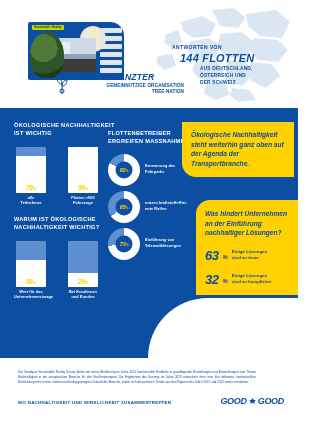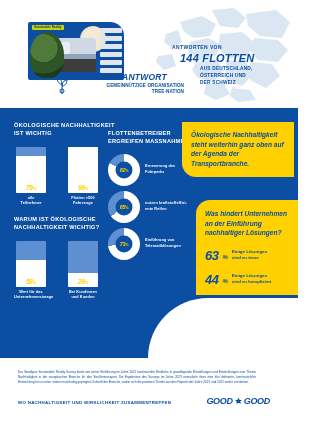--- a/index.html
+++ b/index.html
@@ -162,21 +162,21 @@
   .footer { position:absolute; left:0; top:358px; width:298px; height:63px; background:#fff; }
   .disclaimer {
     position:absolute; left:18px; top:12px; width:238px;
     color:#0b4ea2; font-size:3.1px; line-height:1.55; text-align:justify;
   }
   .tagline {
     position:absolute; left:18px; top:42px; color:#0b4ea2;
     font-size:4.4px; font-weight:bold; letter-spacing:.3px;
   }
   .gy-logo {
-    position:absolute; right:28px; top:38px; color:#0b4ea2;
+    position:absolute; right:14px; top:38px; color:#0b4ea2;
     font-size:9px; font-weight:bold; font-style:italic; letter-spacing:-.3px;
     display:flex; align-items:center;
   }
   .gy-foot { width:9px; height:9px; margin:0 1px; }
 </style>
 </head>
 <body>
 
 <div class="page">
 
@@ -216,21 +216,21 @@
     </div>
 
     <div class="tree-line">
       <svg class="tree-icon" viewBox="0 0 12 20">
         <path d="M6 20 L6 9" stroke="#0b4ea2" stroke-width="1" fill="none"></path>
         <path d="M6 10 C2 10 1 6 1 4 C4 4 6 7 6 10 Z" fill="none" stroke="#0b4ea2" stroke-width="1"></path>
         <path d="M6 12 C10 12 11 8 11 6 C8 6 6 9 6 12 Z" fill="none" stroke="#0b4ea2" stroke-width="1"></path>
         <circle cx="6" cy="17" r="2" fill="none" stroke="#0b4ea2" stroke-width="1"></circle>
       </svg>
       <div class="tree-title">
-        <div>BAUM PRO ANTWORT</div>
+        <div>EIN GEPFLANZTER</div>
       </div>
       <div class="tree-sub">
         <div>GEMEINNÜTZIGE ORGANISATION</div>
         <div>TREE-NATION</div>
       </div>
     </div>
 
     <div class="answers">
       <div class="lbl">ANTWORTEN VON</div>
       <div class="big">144 FLOTTEN</div>
@@ -368,21 +368,21 @@
     <div class="yp2-q">Was hindert Unternehmen an der Einführung nachhaltiger Lösungen?</div>
     <div class="stat-row">
       <span class="stat-num">63</span>
       <span class="stat-pct">%</span>
       <span class="stat-txt">
         <span style="display:block">Einige Lösungen</span>
         <span style="display:block">sind zu teuer</span>
       </span>
     </div>
     <div class="stat-row">
-      <span class="stat-num">44</span>
+      <span class="stat-num">32</span>
       <span class="stat-pct">%</span>
       <span class="stat-txt">
         <span style="display:block">Einige Lösungen</span>
         <span style="display:block">sind zu kompliziert</span>
       </span>
     </div>
   </div>
 
   <div class="footer">
     <div class="disclaimer">Der Goodyear Sustainable Reality Survey bietet seit seiner Einführung im Jahre 2021 kontinuierlich Einblicke in grundlegende Einstellungen und Entwicklungen zum Thema Nachhaltigkeit in der europäischen Branche für den Straßentransport. Die Ergebnisse des Surveys im Jahre 2023 entwickeln ihren eine klar definierte, kontinuierliche Entwicklung hin zu einer stärker nachhaltig geprägten Zukunft der Branche, wobei sich die positiven Trends aus den Reports der Jahre 2021 und 2022 weiter verstärken.</div>

